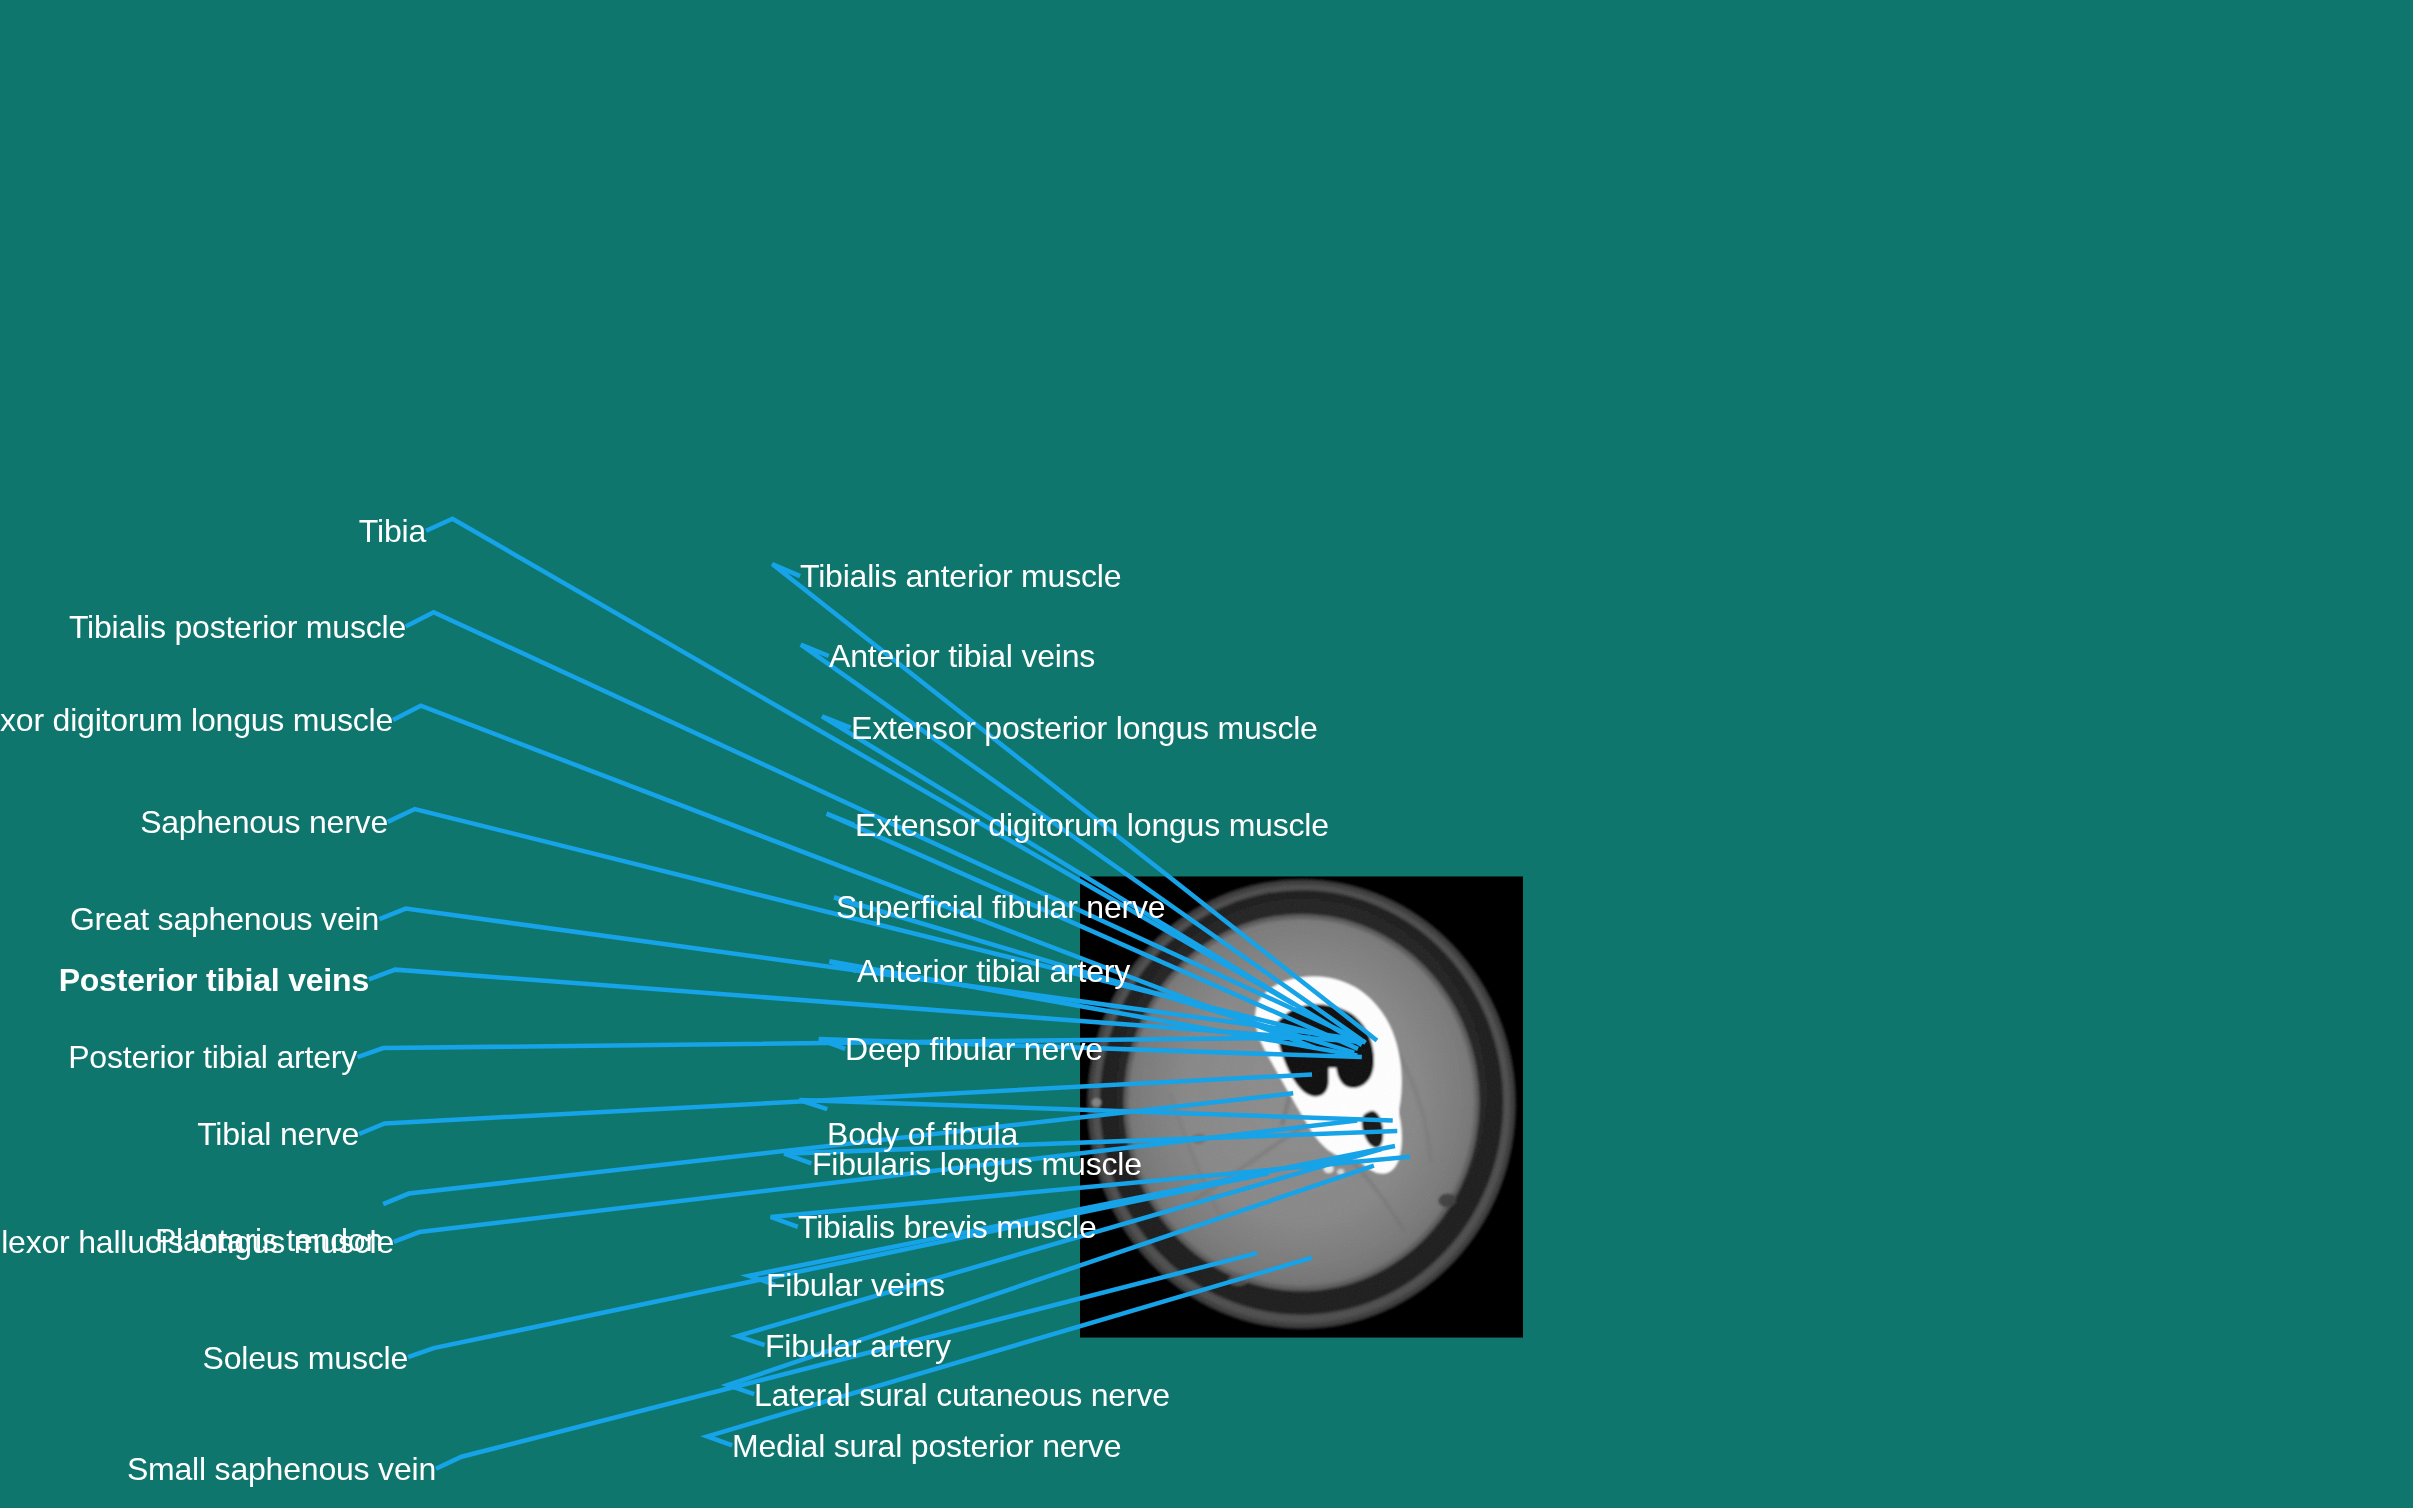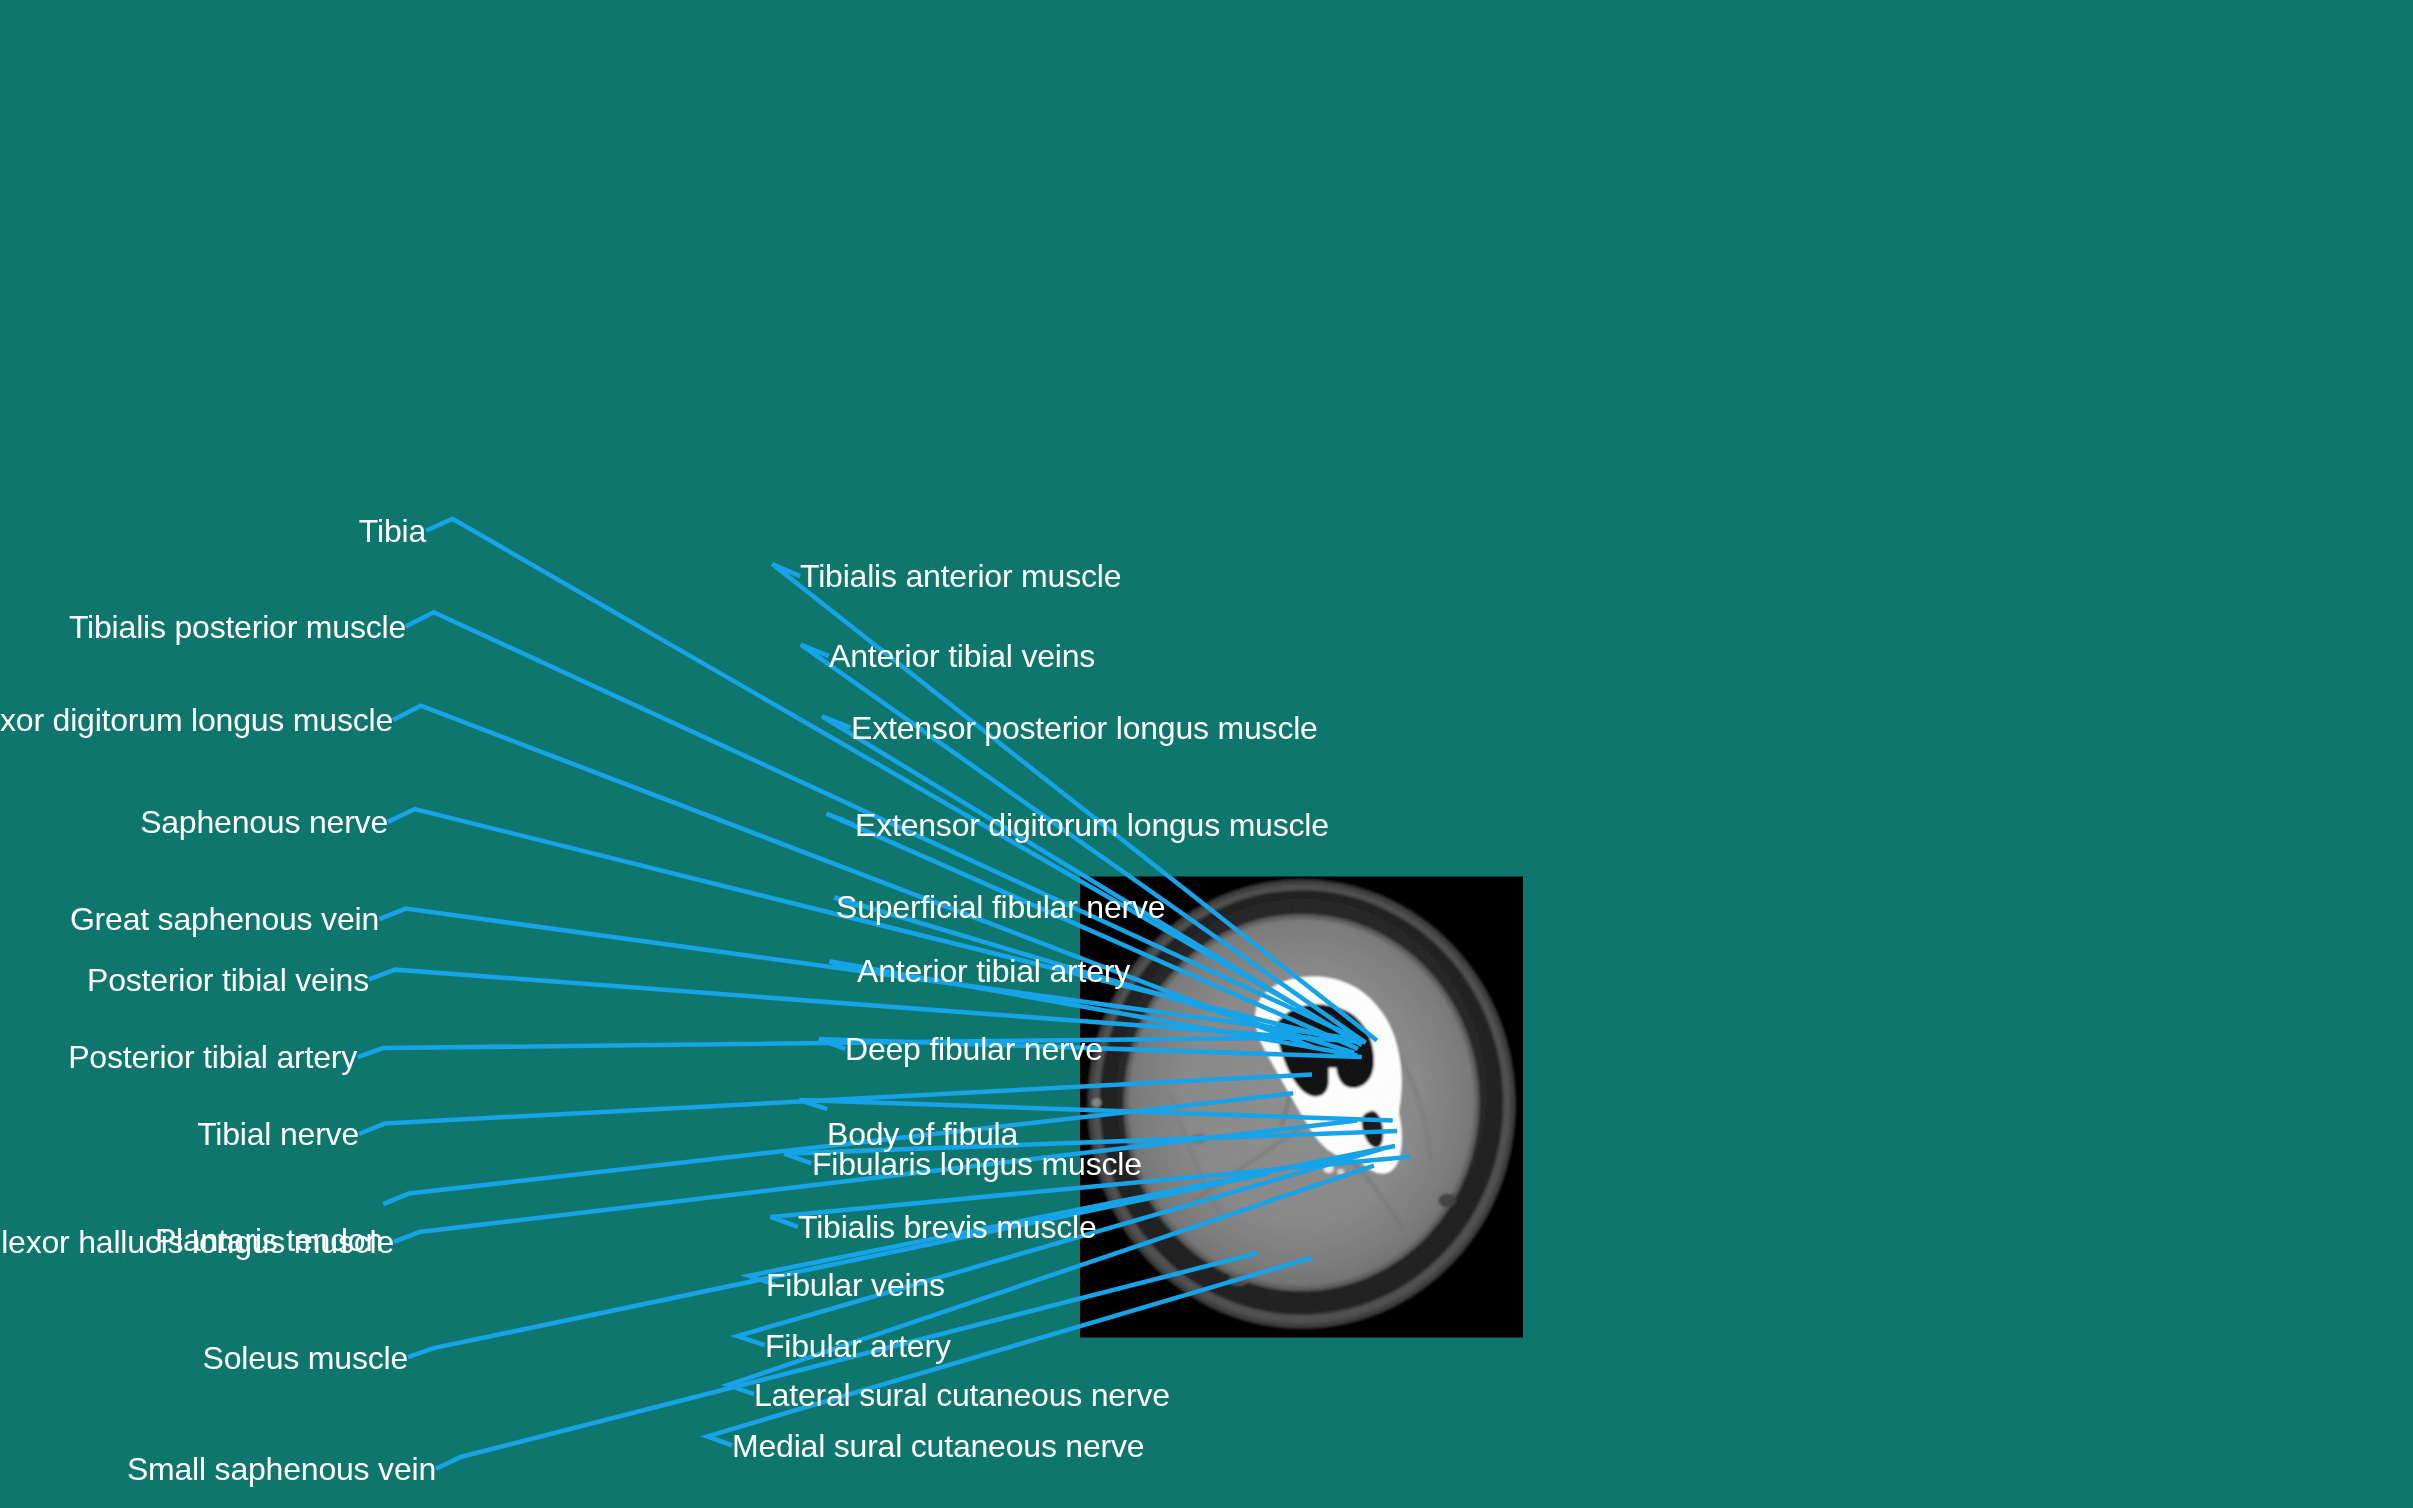--- a/index.html
+++ b/index.html
@@ -193,21 +193,21 @@
       <polyline points="1000,1849 965,1837 1822,1546" fill="none" stroke="#16A3E8" stroke-width="6" stroke-linecap="butt" stroke-linejoin="miter"></polyline>
       <polyline points="971,1917 938,1905 1740,1668" fill="none" stroke="#16A3E8" stroke-width="6" stroke-linecap="butt" stroke-linejoin="miter"></polyline>
     </svg>
 
   <div id="labels-left-layer">
       <div class="label left" style="left: 426px; top: 531px;">Tibia</div>
       <div class="label left" style="left: 406px; top: 627px;">Tibialis posterior muscle</div>
       <div class="label left" style="left: 393px; top: 720px;">Flexor digitorum longus muscle</div>
       <div class="label left" style="left: 388px; top: 822px;">Saphenous nerve</div>
       <div class="label left" style="left: 379px; top: 919px;">Great saphenous vein</div>
-      <div class="label left" style="left: 369px; top: 980px;">Posterior tibial veins</div>
+      <div class="label left" style="left: 369px; top: 980px; font-weight: bold;">Posterior tibial veins</div>
       <div class="label left" style="left: 357px; top: 1057px;">Posterior tibial artery</div>
       <div class="label left" style="left: 359px; top: 1134px;">Tibial nerve</div>
       <div class="label left" style="left: 383px; top: 1240px;">Plantaris tendon</div>
       <div class="label left" style="left: 394px; top: 1242px;">Flexor hallucis longus muscle</div>
       <div class="label left" style="left: 408px; top: 1358px;">Soleus muscle</div>
       <div class="label left" style="left: 436px; top: 1469px;">Small saphenous vein</div>
     </div>
   <div id="labels-right-layer">
       <div class="label right" style="left: 800px; top: 576px;">Tibialis anterior muscle</div>
       <div class="label right" style="left: 829px; top: 656px;">Anterior tibial veins</div>
@@ -215,17 +215,17 @@
       <div class="label right" style="left: 855px; top: 825px;">Extensor digitorum longus muscle</div>
       <div class="label right" style="left: 836px; top: 907px;">Superficial fibular nerve</div>
       <div class="label right" style="left: 857px; top: 971px;">Anterior tibial artery</div>
       <div class="label right" style="left: 845px; top: 1049px;">Deep fibular nerve</div>
       <div class="label right" style="left: 827px; top: 1134px;">Body of fibula</div>
       <div class="label right" style="left: 812px; top: 1164px;">Fibularis longus muscle</div>
       <div class="label right" style="left: 798px; top: 1227px;">Tibialis brevis muscle</div>
       <div class="label right" style="left: 766px; top: 1285px;">Fibular veins</div>
       <div class="label right" style="left: 765px; top: 1346px;">Fibular artery</div>
       <div class="label right" style="left: 754px; top: 1395px;">Lateral sural cutaneous nerve</div>
-      <div class="label right" style="left: 732px; top: 1446px;">Medial sural cutaneous nerve</div>
+      <div class="label right" style="left: 732px; top: 1446px;">Medial sural posterior nerve</div>
     </div>
 
 </div>
 
 
 </body></html>

